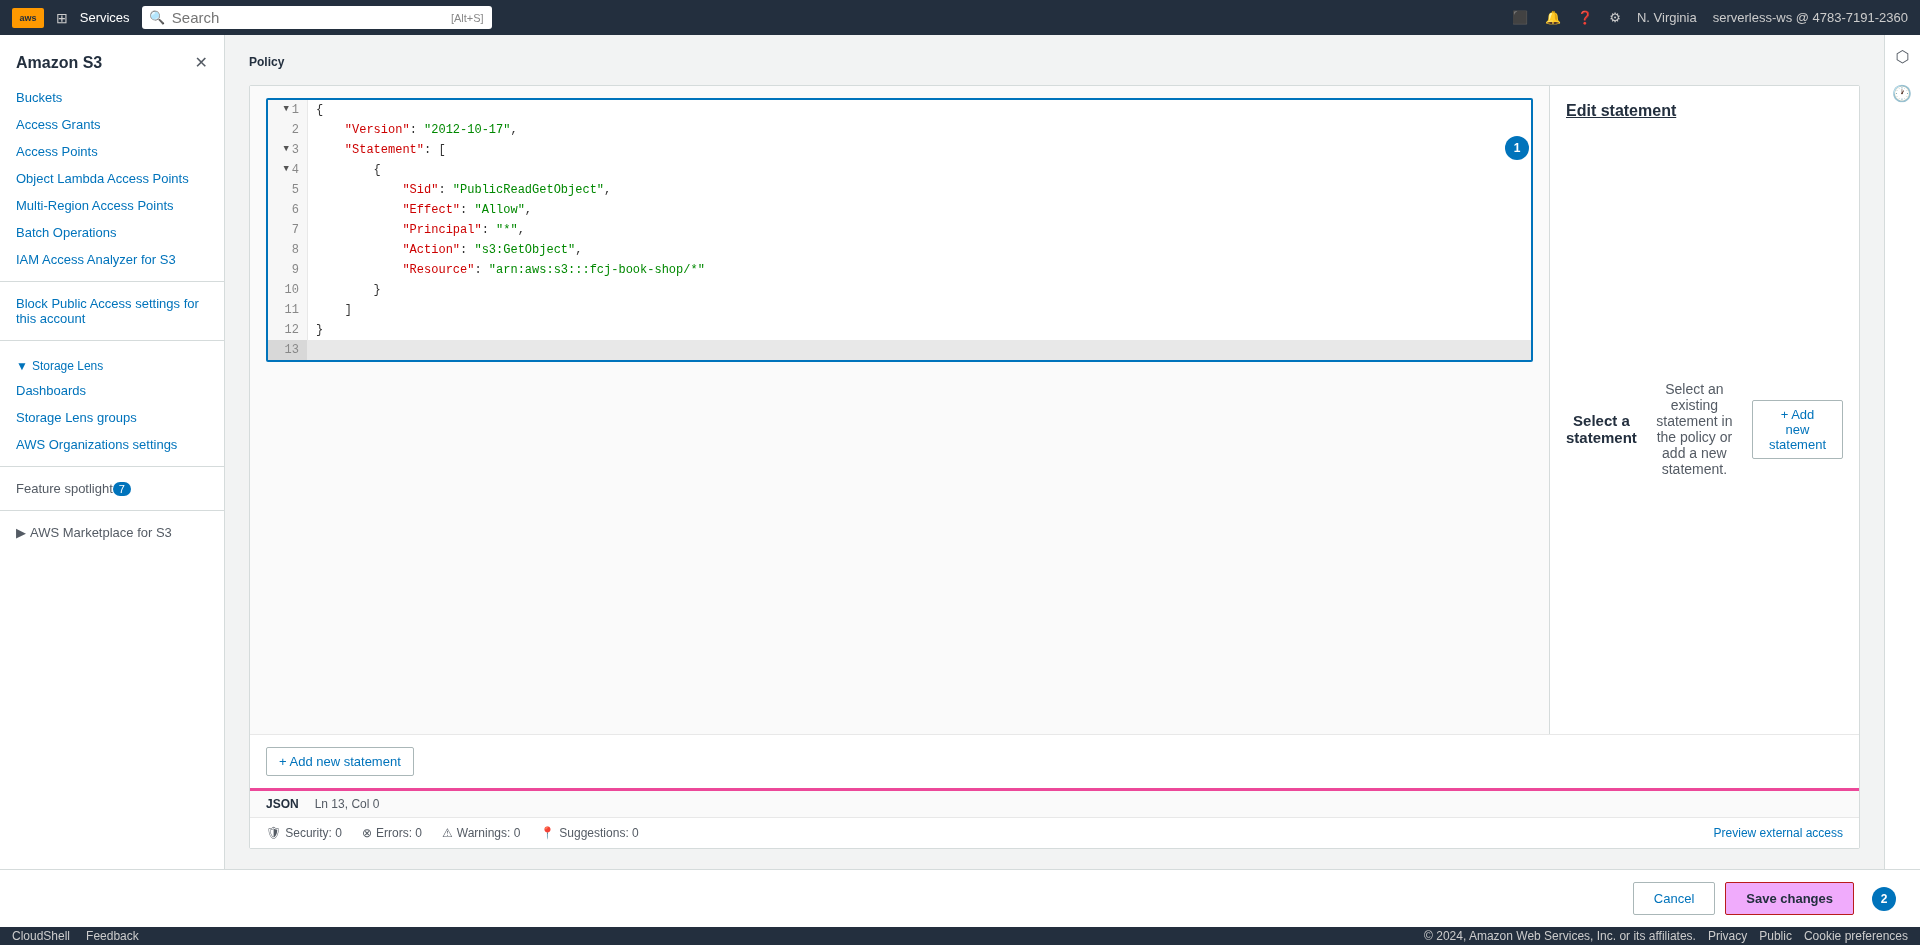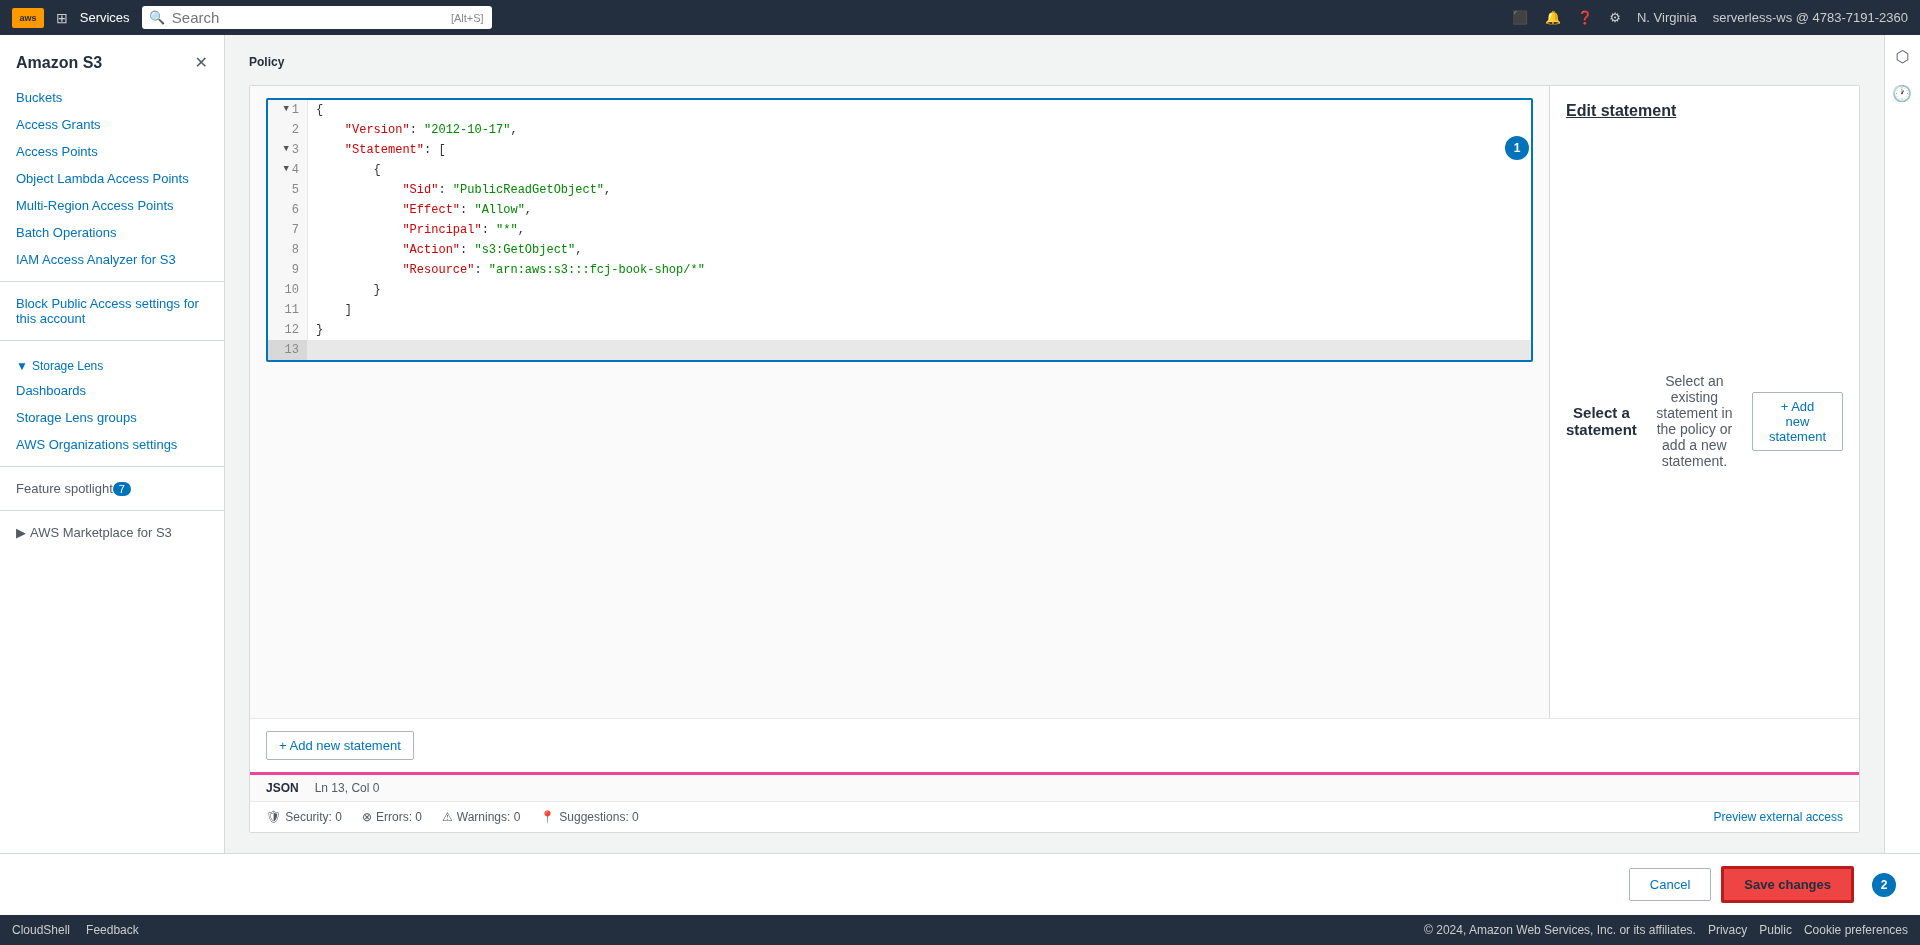--- a/index.html
+++ b/index.html
@@ -332,22 +332,22 @@
       background: #fff;
       border: 1px solid #aab7b8;
       border-radius: 2px;
       color: #0073bb;
       font-size: 13px;
       cursor: pointer;
     }
 
     .btn-save {
       padding: 8px 20px;
-      background: #ef4444;
-      border: 3px solid #b91c1c;
+      background: #f0abfc;
+      border: 1px solid #b91c1c;
       border-radius: 2px;
       color: #232f3e;
       font-size: 13px;
       font-weight: 600;
       cursor: pointer;
     }
 
     
     .step-marker {
       width: 24px; height: 24px;
@@ -358,21 +358,21 @@
       justify-content: center;
       color: #fff;
       font-size: 12px;
       font-weight: bold;
       margin-left: 8px;
     }
 
     
     .bottom-bar {
       background: #232f3e;
-      height: 30px;
+      height: 18px;
       display: flex;
       align-items: center;
       padding: 0 12px;
       gap: 16px;
       flex-shrink: 0;
     }
     .bottom-bar-left { display: flex; align-items: center; gap: 16px; }
     .bottom-bar span { color: #ccc; font-size: 12px; cursor: pointer; }
     .bottom-bar-right { margin-left: auto; display: flex; gap: 12px; align-items: center; color: #ccc; font-size: 12px; }
 

